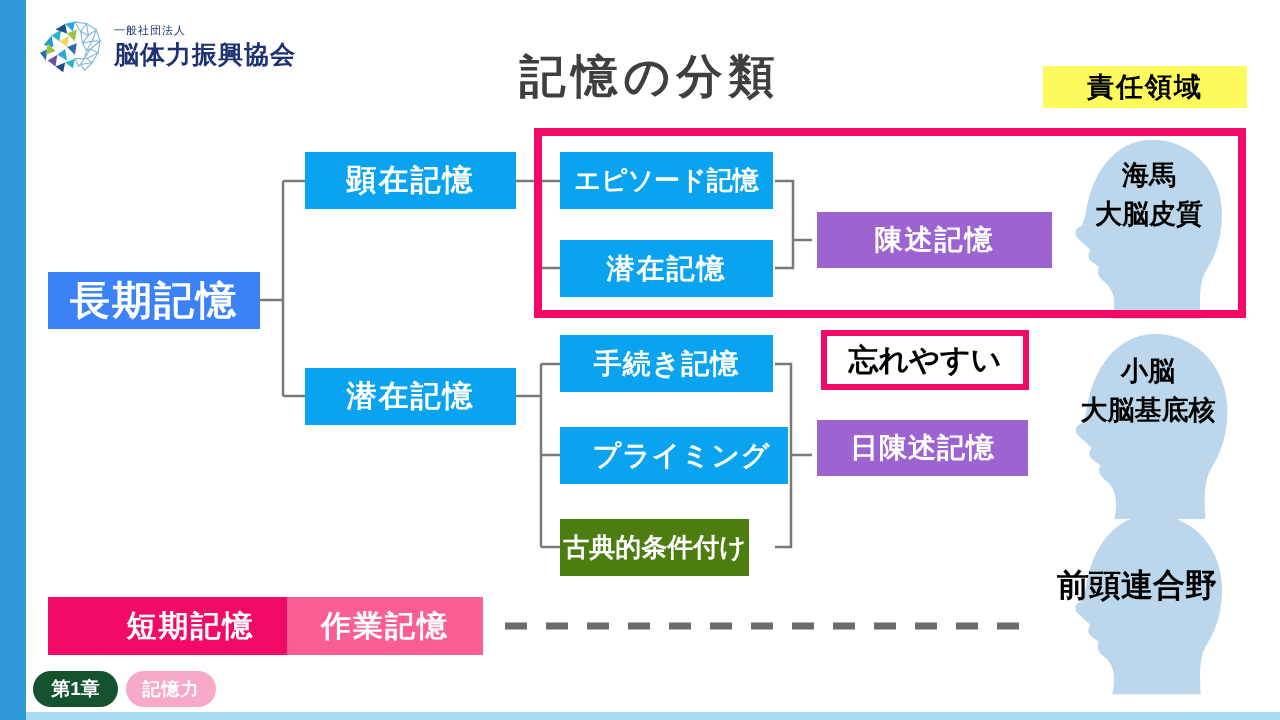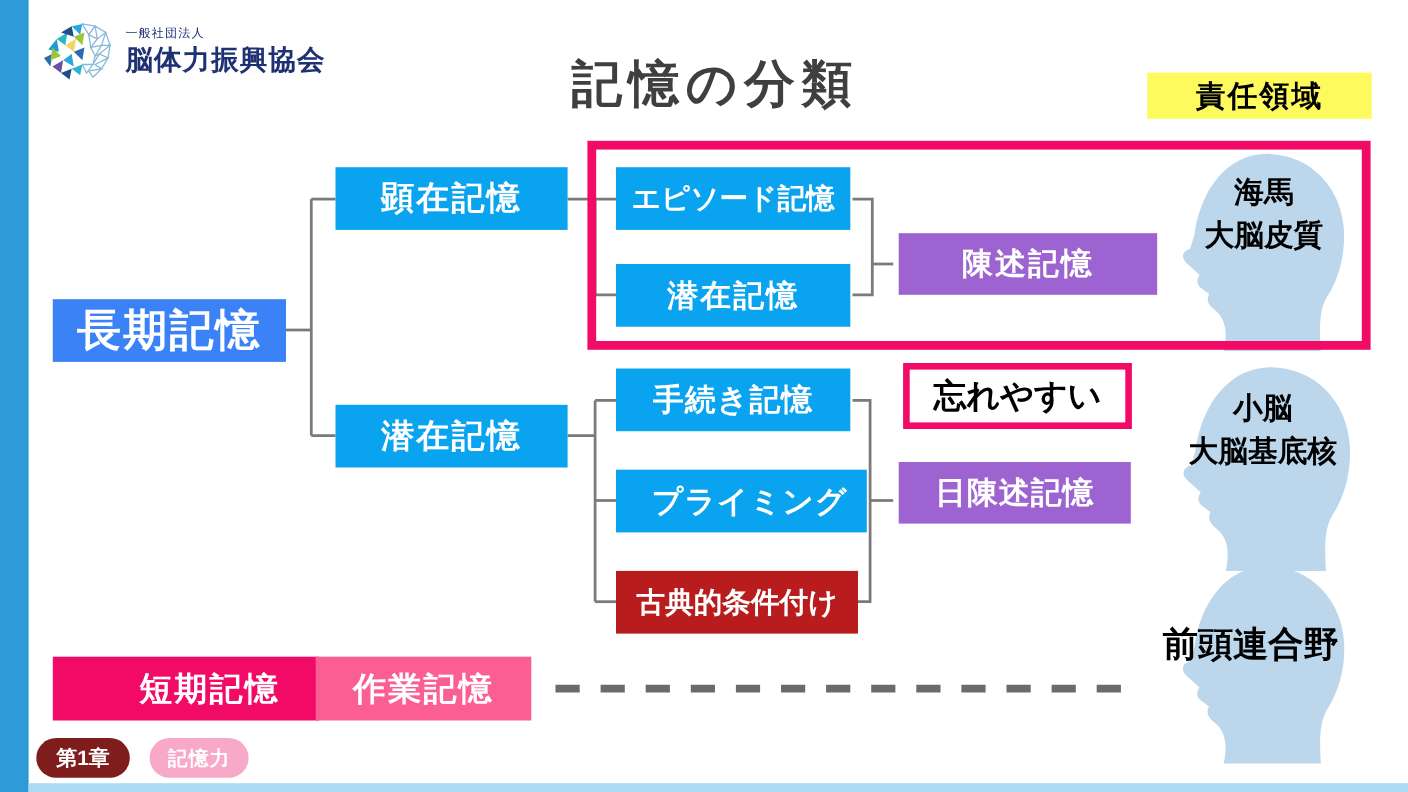--- a/index.html
+++ b/index.html
@@ -28,21 +28,21 @@
   
   .node{position:absolute;display:flex;align-items:center;justify-content:center;
         color:#fff;font-weight:bold;z-index:6;}
   .n-long   {left:48px; top:272px;width:212px;height:57px;background:#3b82f6;font-size:40px;letter-spacing:2px;}
   .n-expl   {left:305px;top:152px;width:211px;height:57px;background:#0aa3ef;font-size:30px;letter-spacing:2px;}
   .n-impl   {left:305px;top:368px;width:211px;height:57px;background:#0aa3ef;font-size:30px;letter-spacing:2px;}
   .n-epis   {left:560px;top:152px;width:213px;height:57px;background:#0aa3ef;font-size:26px;}
   .n-sema   {left:560px;top:240px;width:213px;height:57px;background:#0aa3ef;font-size:28px;letter-spacing:2px;}
   .n-proc   {left:560px;top:335px;width:213px;height:57px;background:#0aa3ef;font-size:28px;letter-spacing:1px;}
   .n-prim   {left:560px;top:427px;width:213px;height:57px;background:#0aa3ef;font-size:28px;letter-spacing:1px;padding-left:15px;}
-  .n-clas   {left:560px;top:519px;width:220px;height:57px;background:#b91c1c;font-size:26px;}
+  .n-clas   {left:560px;top:519px;width:189px;height:57px;background:#4d7c0f;font-size:26px;}
   .n-decl   {left:817px;top:212px;width:235px;height:56px;background:#9c63d1;font-size:28px;letter-spacing:2px;}
   .n-ndecl  {left:817px;top:420px;width:211px;height:56px;background:#9c63d1;font-size:28px;letter-spacing:1px;}
   .n-short  {left:48px; top:597px;width:199px;height:58px;background:#f20b66;font-size:30px;letter-spacing:2px;padding-left:43px;}
   .n-work   {left:287px;top:597px;width:196px;height:58px;background:#fb5e92;font-size:30px;letter-spacing:2px;}
   .n-forget {left:821px;top:289px;width:196px;height:48px;background:#fff;border:6px solid #f20b66;
              color:#000;font-size:30px;z-index:7;margin-top:41px;}
 
   
   .highlight-rect{position:absolute;left:534px;top:128px;width:712px;height:190px;
                   border:8px solid #f20b66;box-sizing:border-box;z-index:5;}
@@ -53,22 +53,22 @@
   
   .head{position:absolute;z-index:1;}
   .head-label{position:absolute;z-index:2;text-align:center;font-weight:bold;color:#000;}
   .hl-1{left:1058px;top:156px;width:182px;font-size:27px;line-height:39px;}
   .hl-2{left:1048px;top:352px;width:200px;font-size:27px;line-height:39px;}
   .hl-3{left:1035px;top:567px;width:204px;font-size:32px;line-height:36px;}
 
   
   .badge{position:absolute;top:671px;height:36px;border-radius:18px;display:flex;
          align-items:center;justify-content:center;color:#fff;font-weight:bold;z-index:6;}
-  .badge-chapter{left:33px;width:85px;background:#7f1d1d;font-size:19px;}
-  .badge-topic{left:136px;width:90px;background:#f8a9c8;font-size:18px;letter-spacing:1px;}
+  .badge-chapter{left:33px;width:85px;background:#14532d;font-size:19px;}
+  .badge-topic{left:126px;width:90px;background:#f8a9c8;font-size:18px;letter-spacing:1px;}
 </style>
 </head>
 <body>
 
 <div class="stage">
 
   <div class="left-bar"></div>
   <div class="bottom-bar"></div>
 
   <div class="logo">

